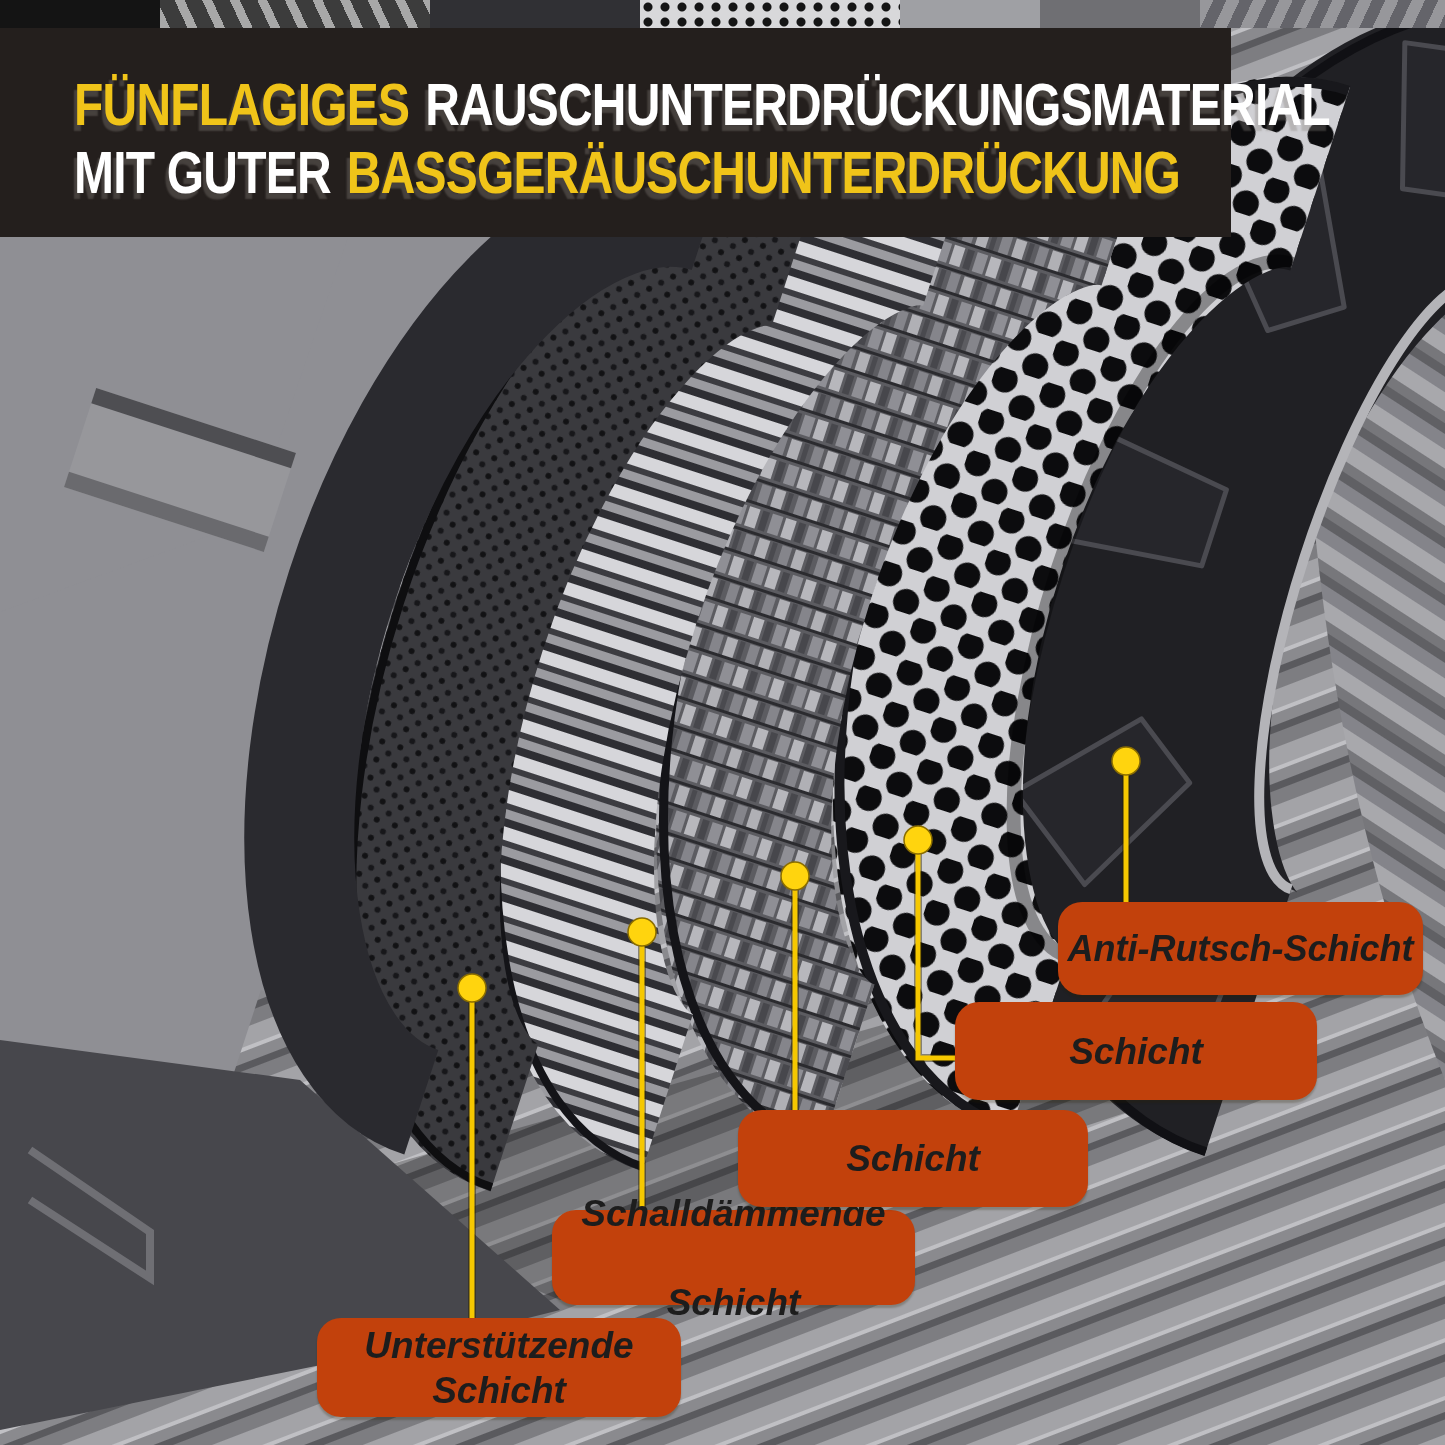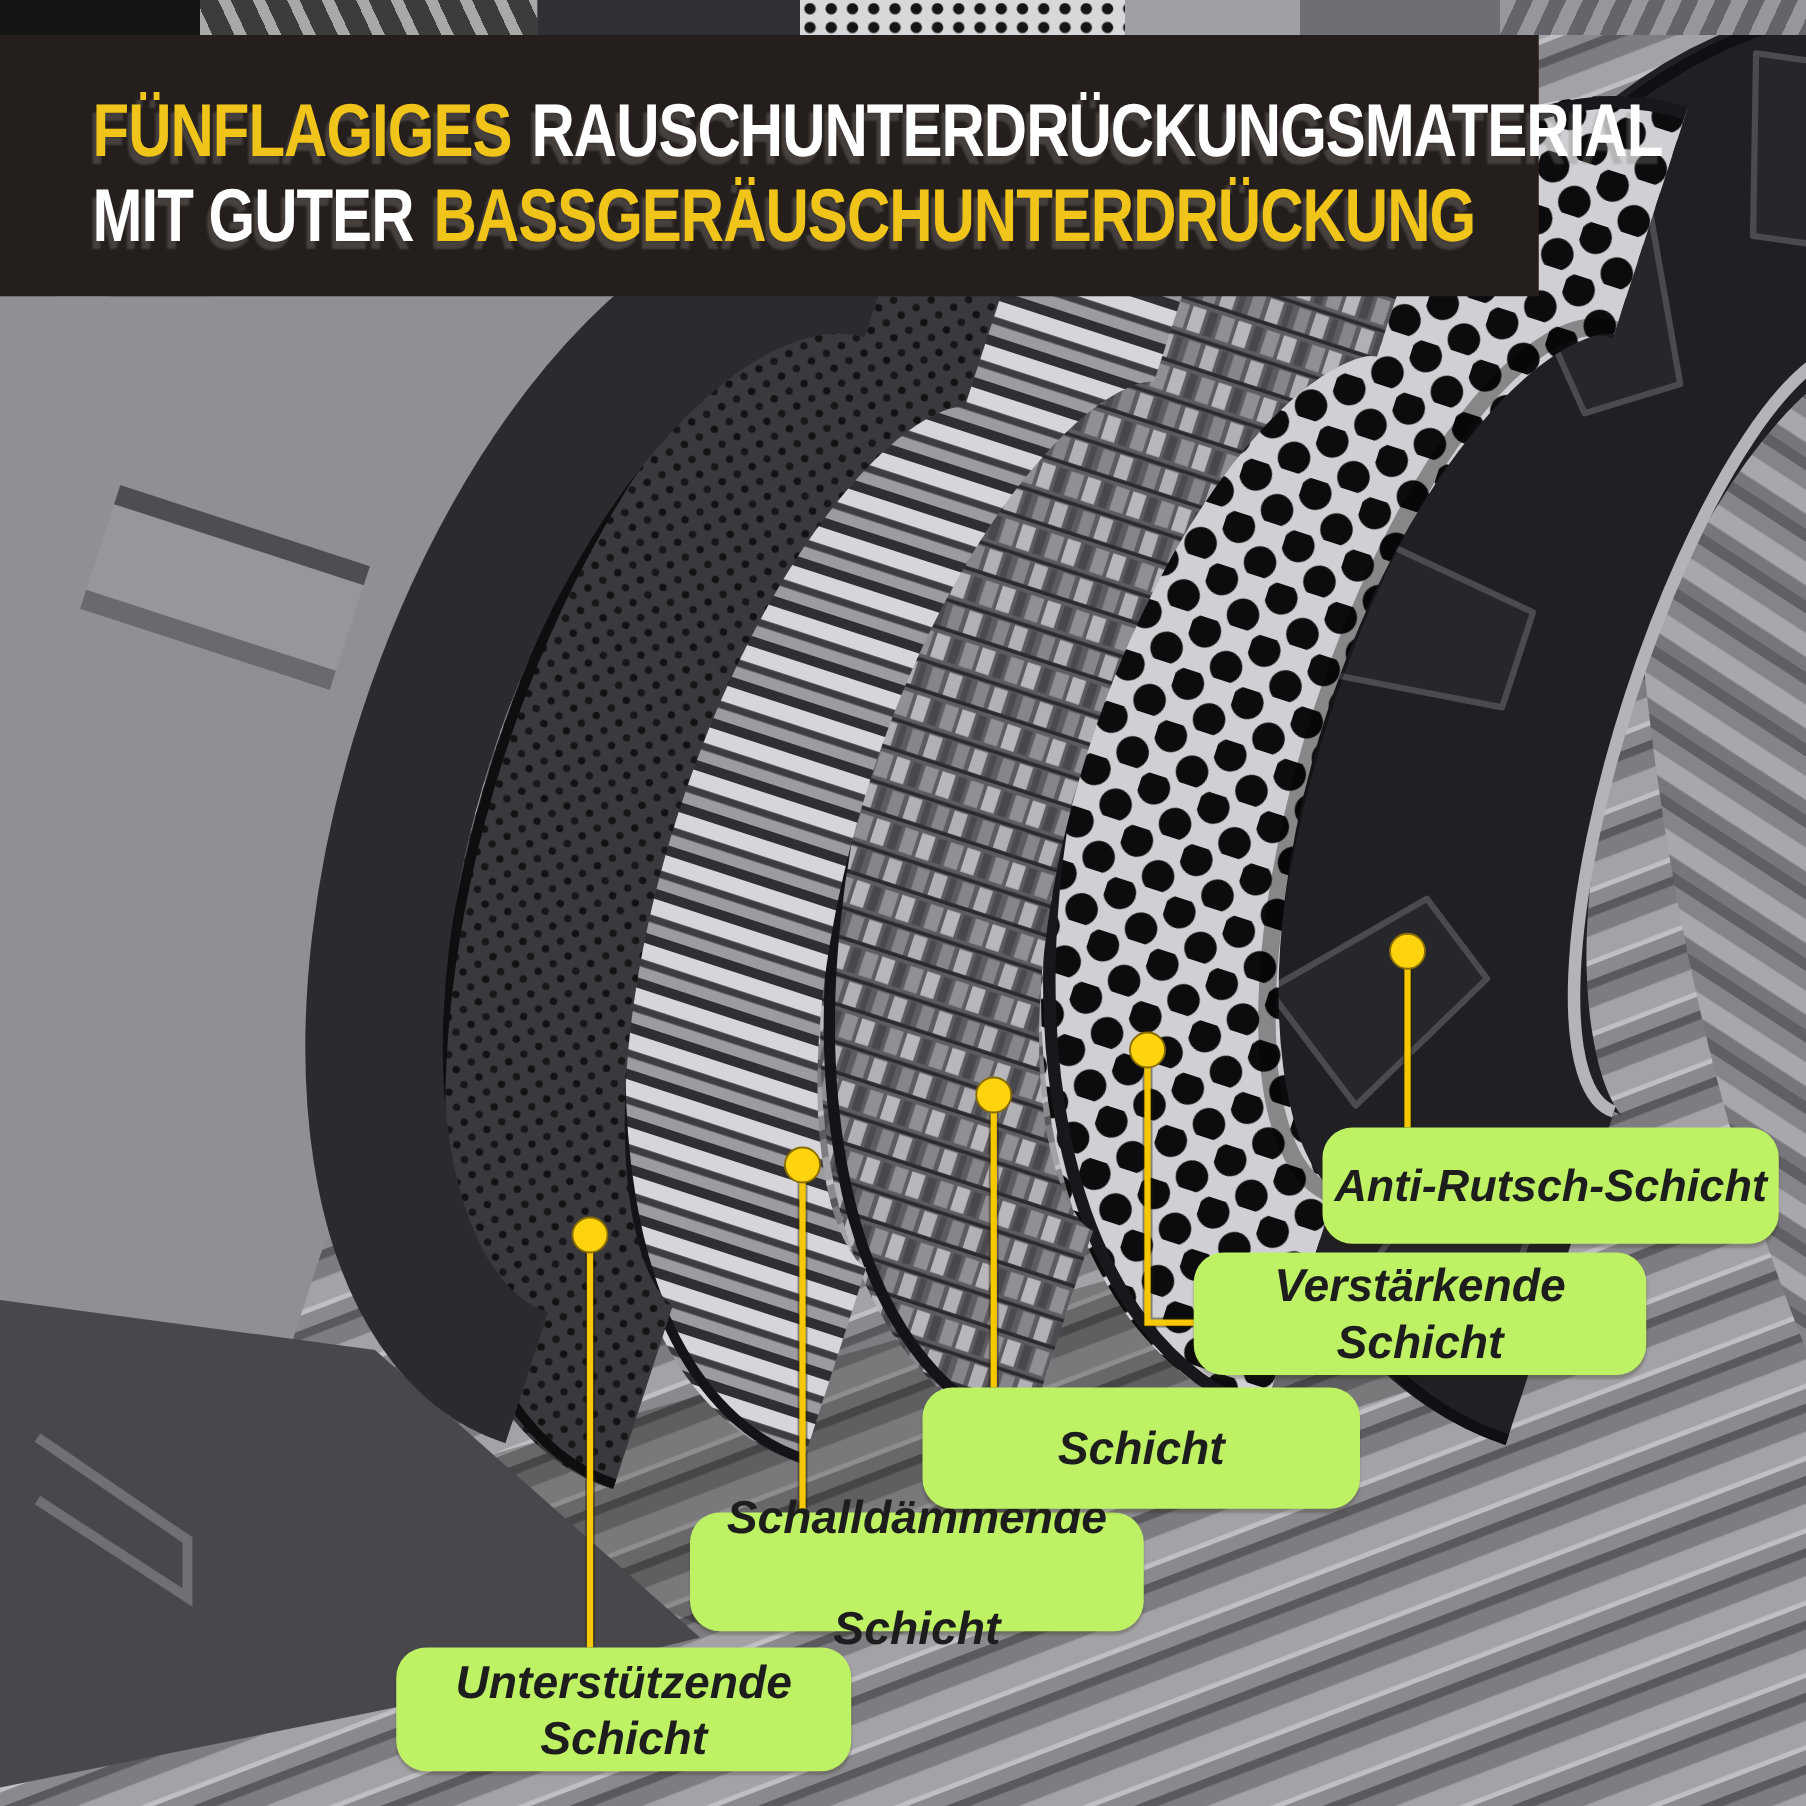--- a/index.html
+++ b/index.html
@@ -18,21 +18,21 @@
     font-size:60px;letter-spacing:-1px;transform:scaleX(0.80);transform-origin:left center;
     text-shadow:-4px 6px 2px rgba(135,130,122,0.35);
   }
   #title1{top:42px;}
   #title2{top:110px;}
   .t-accent{color:#F0C419;}
   .t-white{color:#FFFFFF;}
   .title-line .sp2{margin-left:20px;}
   
   .callout{
-    position:absolute;z-index:4;background:#bef264;border-radius:24px;
+    position:absolute;z-index:4;background:#c2410c;border-radius:24px;
     display:flex;flex-direction:column;align-items:center;justify-content:center;
     color:#1D1D1D;font-weight:bold;font-style:italic;text-align:right;
     box-shadow:0 3px 2px rgba(40,30,0,0.25);
   }
   .callout span{display:block;font-size:37px;line-height:45px;}
   .callout span:empty{display:none;}
   #callout-anti-rutsch span{font-size:36px;}
 </style>
 </head>
 <body>
@@ -198,21 +198,20 @@
     <span>Schicht</span>
   </div>
   <div class="callout" id="callout-schalldaemmende" style="left:552px;top:1210px;width:363px;height:95px;gap:44px;">
     <span>Schalldämmende</span>
     <span>Schicht</span>
   </div>
   <div class="callout" id="callout-daempfende" style="left:738px;top:1110px;width:350px;height:97px;">
     <span>Schicht</span>
   </div>
   <div class="callout" id="callout-verstaerkende" style="left:955px;top:1002px;width:362px;height:98px;">
-    <span>Verstärkende</span>
     <span>Schicht</span>
   </div>
   <div class="callout" id="callout-anti-rutsch" style="left:1058px;top:902px;width:365px;height:93px;">
     <span>Anti-Rutsch-Schicht</span>
 
   </div>
 
 </div>
 
 </body></html>

